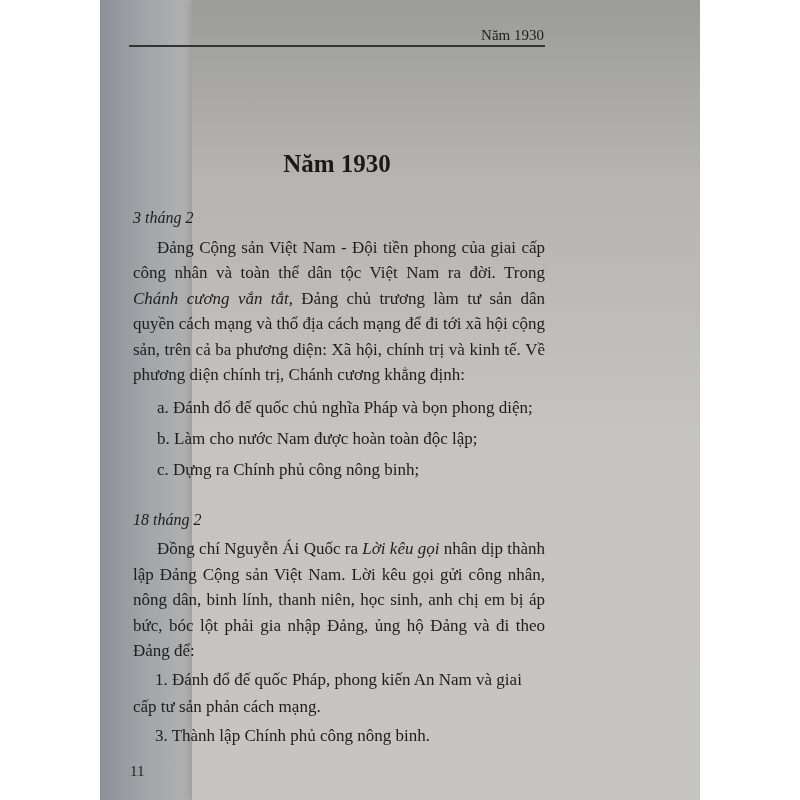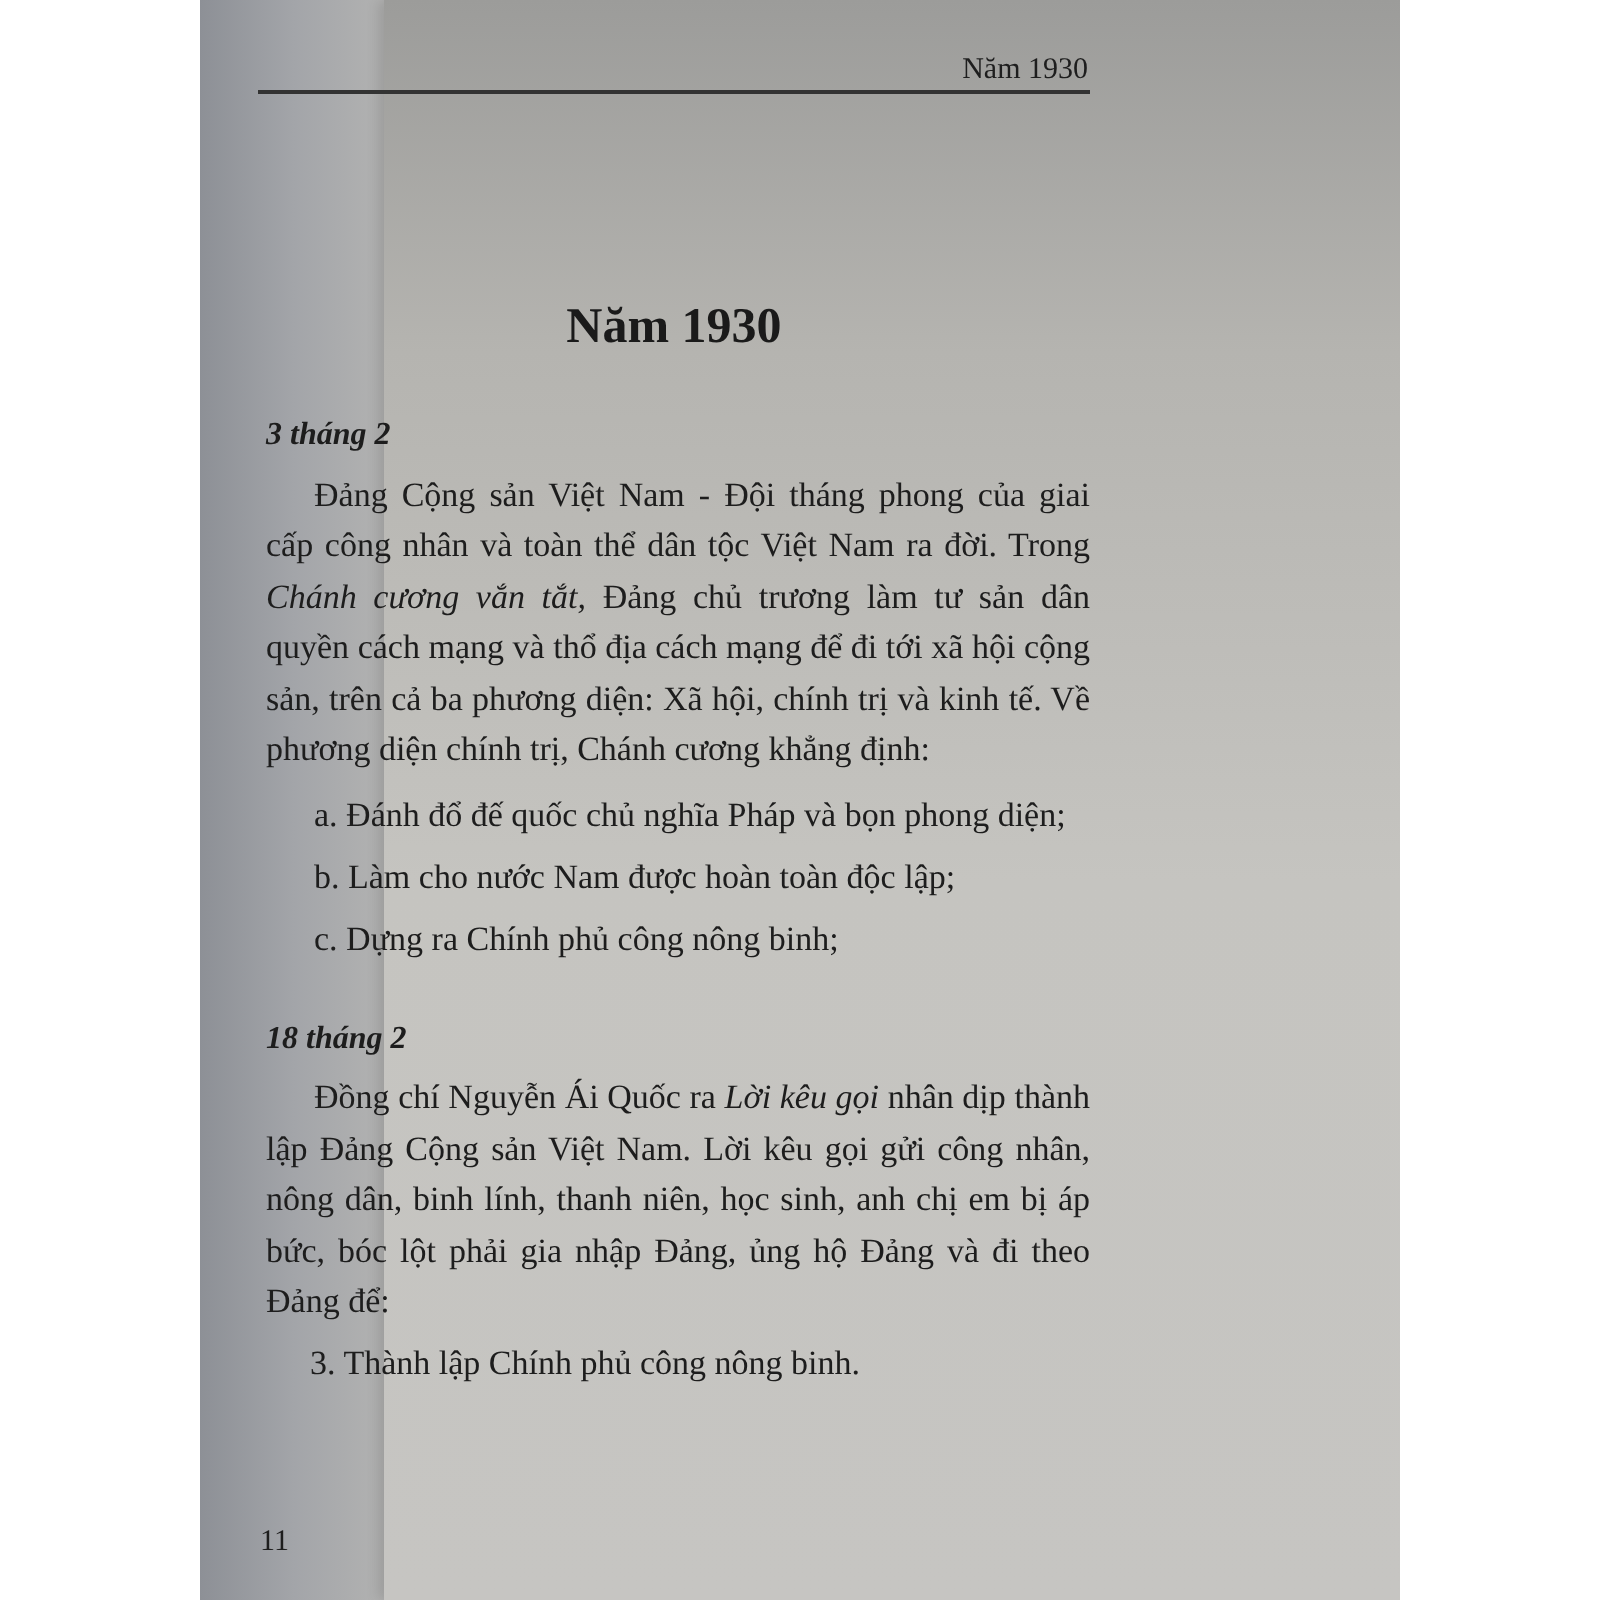--- a/index.html
+++ b/index.html
@@ -31,21 +31,21 @@
       border-top: 2px solid #333;
     }
     .title {
       position: absolute; left: 130px; top: 150px; width: 414px;
       text-align: center; font-size: 25px; font-weight: bold; color: #1a1a1a;
     }
     .content {
       position: absolute; left: 133px; top: 205px; width: 412px;
       font-size: 17px; color: #1d1d1d; line-height: 25.5px;
     }
-    .date { font-weight: bold; font-style: italic; font-size: 16px; margin: 0 0 4px 0; }
+    .date { font-weight: normal; font-style: italic; font-size: 16px; margin: 0 0 4px 0; }
     .para { text-indent: 24px; margin: 0; text-align: justify; }
     .para i { font-style: italic; }
     .list { margin: 4px 0 0 0; padding: 0; list-style: none; }
     .list li { padding-left: 24px; line-height: 31px; }
     .gap { height: 22px; }
     .num-list { margin: 2px 0 0 0; padding: 0; list-style: none; }
     .num-list li { text-indent: 22px; line-height: 27px; }
     .num-list li.spaced { line-height: 32px; }
     .page-number {
       position: absolute; left: 130px; top: 763px; width: 414px;
@@ -60,30 +60,31 @@
   <div class="page"></div>
 </div>
 
 <div class="running-head">Năm 1930</div>
 <div class="head-rule"></div>
 
 <div class="title">Năm 1930</div>
 
 <div class="content">
   <div class="date">3 tháng 2</div>
-  <p class="para"><span>Đảng Cộng sản Việt Nam - Đội tháng phong của giai cấp công nhân và toàn thể dân tộc Việt Nam ra đời. Trong </span><i>Chánh cương vắn tắt,</i><span> Đảng chủ trương làm tư sản dân quyền cách mạng và thổ địa cách mạng để đi tới xã hội cộng sản, trên cả ba phương diện: Xã hội, chính trị và kinh tế. Về phương diện chính trị, Chánh cương khẳng định:</span></p>
+  <p class="para"><span>Đảng Cộng sản Việt Nam - Đội tiền phong của giai cấp công nhân và toàn thể dân tộc Việt Nam ra đời. Trong </span><i>Chánh cương vắn tắt,</i><span> Đảng chủ trương làm tư sản dân quyền cách mạng và thổ địa cách mạng để đi tới xã hội cộng sản, trên cả ba phương diện: Xã hội, chính trị và kinh tế. Về phương diện chính trị, Chánh cương khẳng định:</span></p>
   <ul class="list">
     <li>a. Đánh đổ đế quốc chủ nghĩa Pháp và bọn phong diện;</li>
     <li>b. Làm cho nước Nam được hoàn toàn độc lập;</li>
     <li>c. Dựng ra Chính phủ công nông binh;</li>
   </ul>
 
   <div class="gap"></div>
 
   <div class="date">18 tháng 2</div>
   <p class="para"><span>Đồng chí Nguyễn Ái Quốc ra </span><i>Lời kêu gọi</i><span> nhân dịp thành lập Đảng Cộng sản Việt Nam. Lời kêu gọi gửi công nhân, nông dân, binh lính, thanh niên, học sinh, anh chị em bị áp bức, bóc lột phải gia nhập Đảng, ủng hộ Đảng và đi theo Đảng để:</span></p>
   <ul class="num-list">
+    <li>1. Đánh đổ đế quốc Pháp, phong kiến An Nam và giai cấp tư sản phản cách mạng.</li>
     <li class="spaced">3. Thành lập Chính phủ công nông binh.</li>
   </ul>
 
 </div>
 
 <div class="page-number">11</div>
 
 </body></html>

